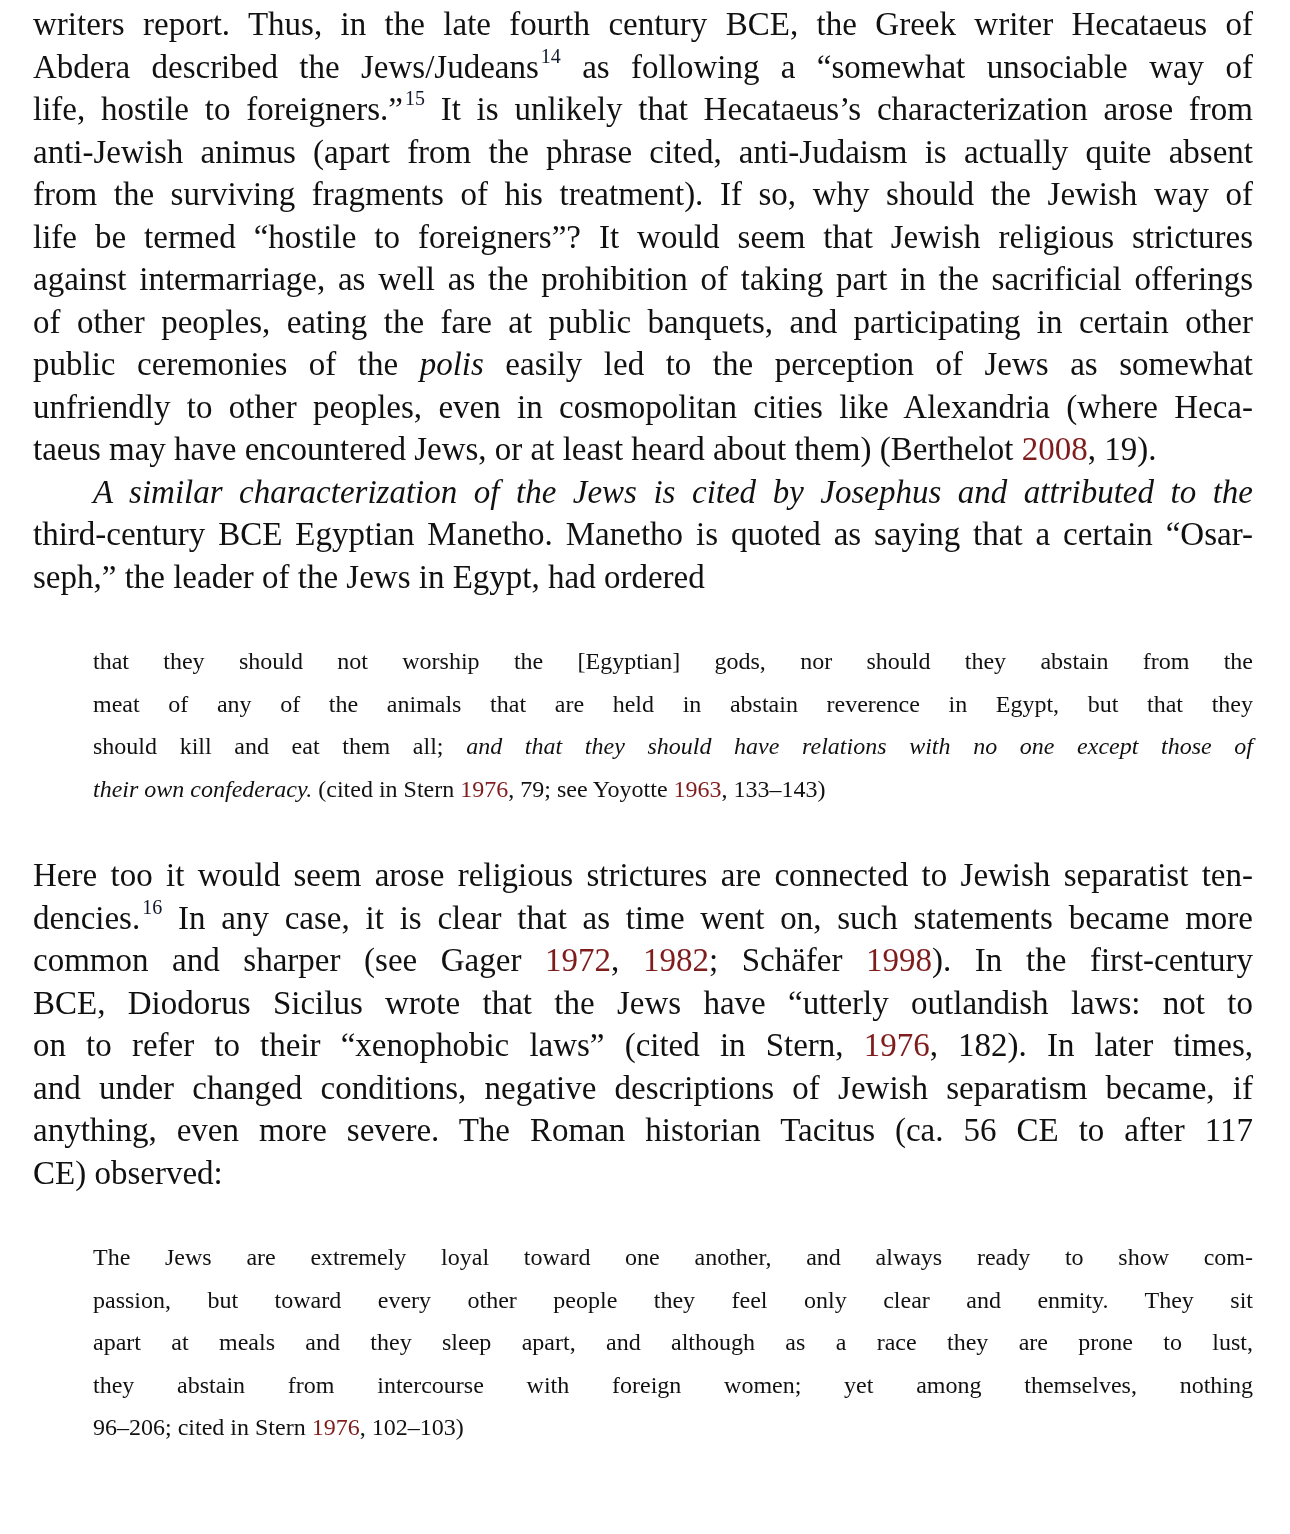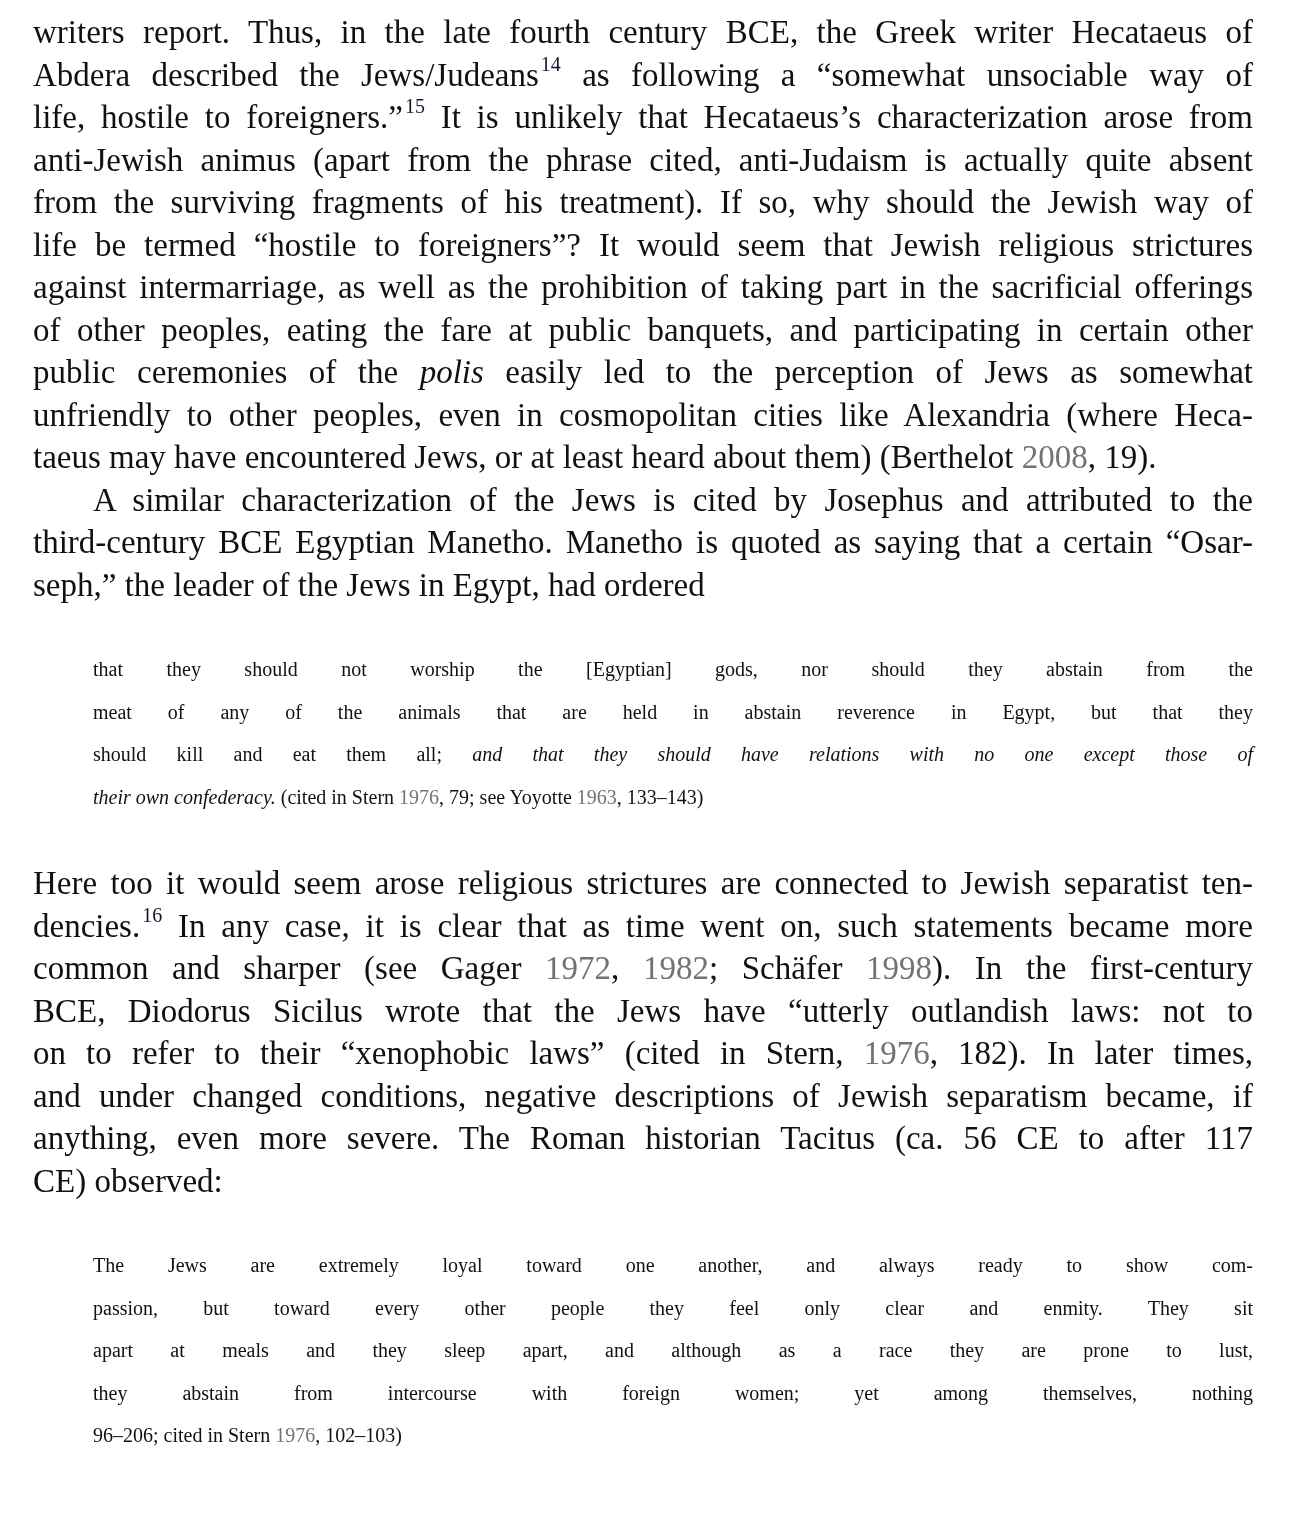--- a/index.html
+++ b/index.html
@@ -32,43 +32,44 @@
       overflow: visible;
     }
     .line.last {
       text-align-last: left;
     }
     .quote {
       margin-left: 60px;
       width: 1160px;
     }
     .quote .line {
-      font-size: 20px;
+      font-size: 24px;
     }
     .indent {
       padding-left: 60px;
+      font-style: italic;
     }
     .cite {
-      color: #737373;
+      color: #7f1d1d;
       text-decoration: none;
       cursor: pointer;
       margin-top: 30px;
     }
     sup.fn {
       color: #0f172a;
       font-size: 20px;
       line-height: 0;
       vertical-align: 15px;
       cursor: pointer;
       padding-left: 2px;
     }
     i { font-style: italic; margin-top: 48px; }
     .gap-quote { height: 42px; }
     .gap-after-quote { height: 44px; }
-    .para1 { padding-top: 11px; }
+    .para1 { padding-top: 3px; }
   </style>
 </head>
 <body>
 
 <div class="page">
   <div class="para1">
       <span class="line">writers report. Thus, in the late fourth century BCE, the Greek writer Hecataeus of</span>
       <span class="line">Abdera described the Jews/Judeans<sup class="fn">14</sup> as following a “somewhat unsociable way of</span>
       <span class="line">life, hostile to foreigners.”<sup class="fn">15</sup> It is unlikely that Hecataeus’s characterization arose from</span>
       <span class="line">anti-Jewish animus (apart from the phrase cited, anti-Judaism is actually quite absent</span>

